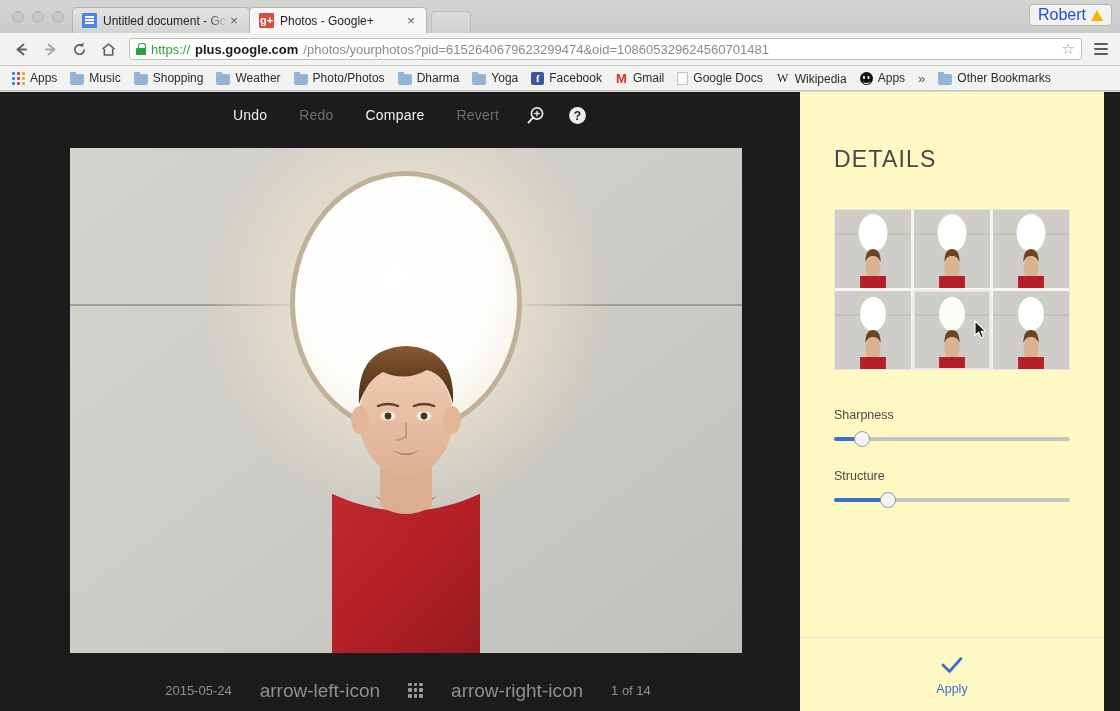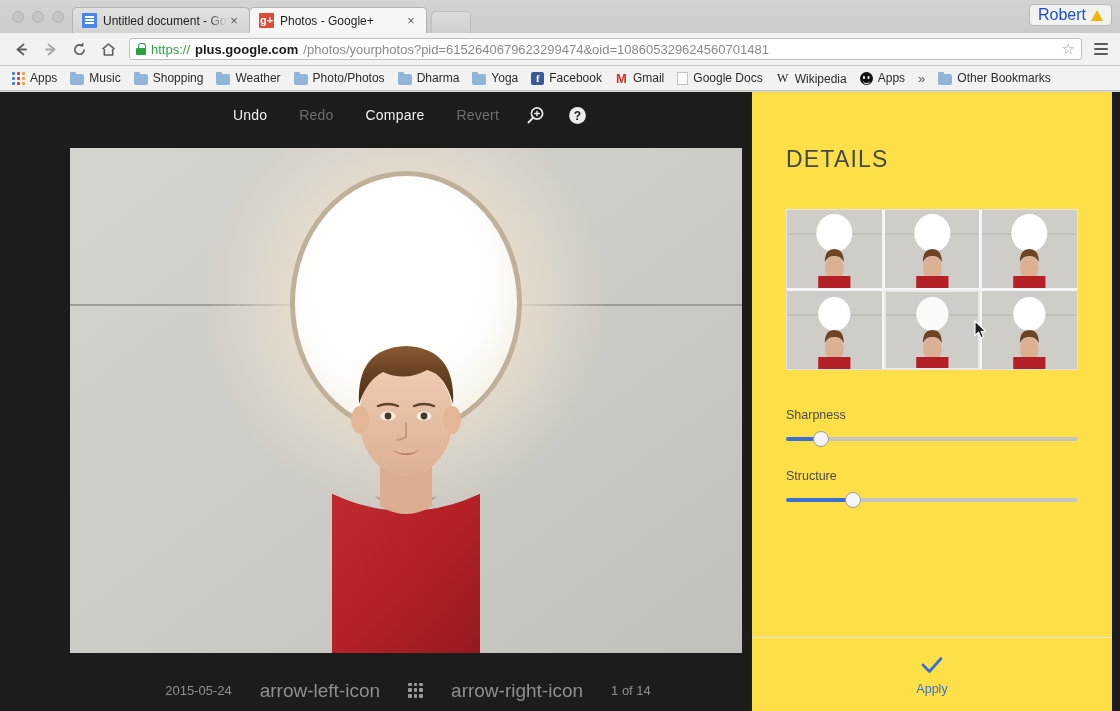--- a/index.html
+++ b/index.html
@@ -122,22 +122,22 @@
 
   .ed-footer { position: absolute; left: 0; right: 0; bottom: 0; height: 42px;
                display: flex; align-items: center; justify-content: center; gap: 22px;
                color: #8f8f8f; font-size: 13px; }
   .ed-footer .nav-arrow { font-size: 19px; color: #8f8f8f; padding: 0 6px; line-height: 1; }
   .dotgrid { width: 15px; height: 15px; display: grid; grid-template-columns: repeat(3,1fr);
              grid-template-rows: repeat(3,1fr); gap: 2px; }
   .dotgrid i { background: #9a9a9a; border-radius: 1px; }
 
   
-  .panel { position: absolute; right: 8px; top: 0; width: 360px; height: 619px;
-           background: #fde047; display: flex; flex-direction: column; }
+  .panel { position: absolute; right: 16px; top: 0; width: 304px; height: 619px;
+           background: #fef9c3; display: flex; flex-direction: column; }
   .panel-title { font-size: 23px; color: #484848; letter-spacing: 1.2px;
                  padding: 54px 0 0 34px; font-weight: normal; }
   .panel-body { padding: 0 34px; }
   .thumb-grid { margin-top: 36px; display: grid; grid-template-columns: repeat(3, 1fr);
                 grid-template-rows: repeat(2, 78px); gap: 3px; background: #f5f5f5;
                 border: 1px solid #e4e4e4; }
   .thumb { position: relative; overflow: hidden; background: #cfcdc8; }
   .thumb.selected { outline: 2px solid #e8e8e8; outline-offset: -1px; }
 
   .slider-block { margin-top: 38px; }

